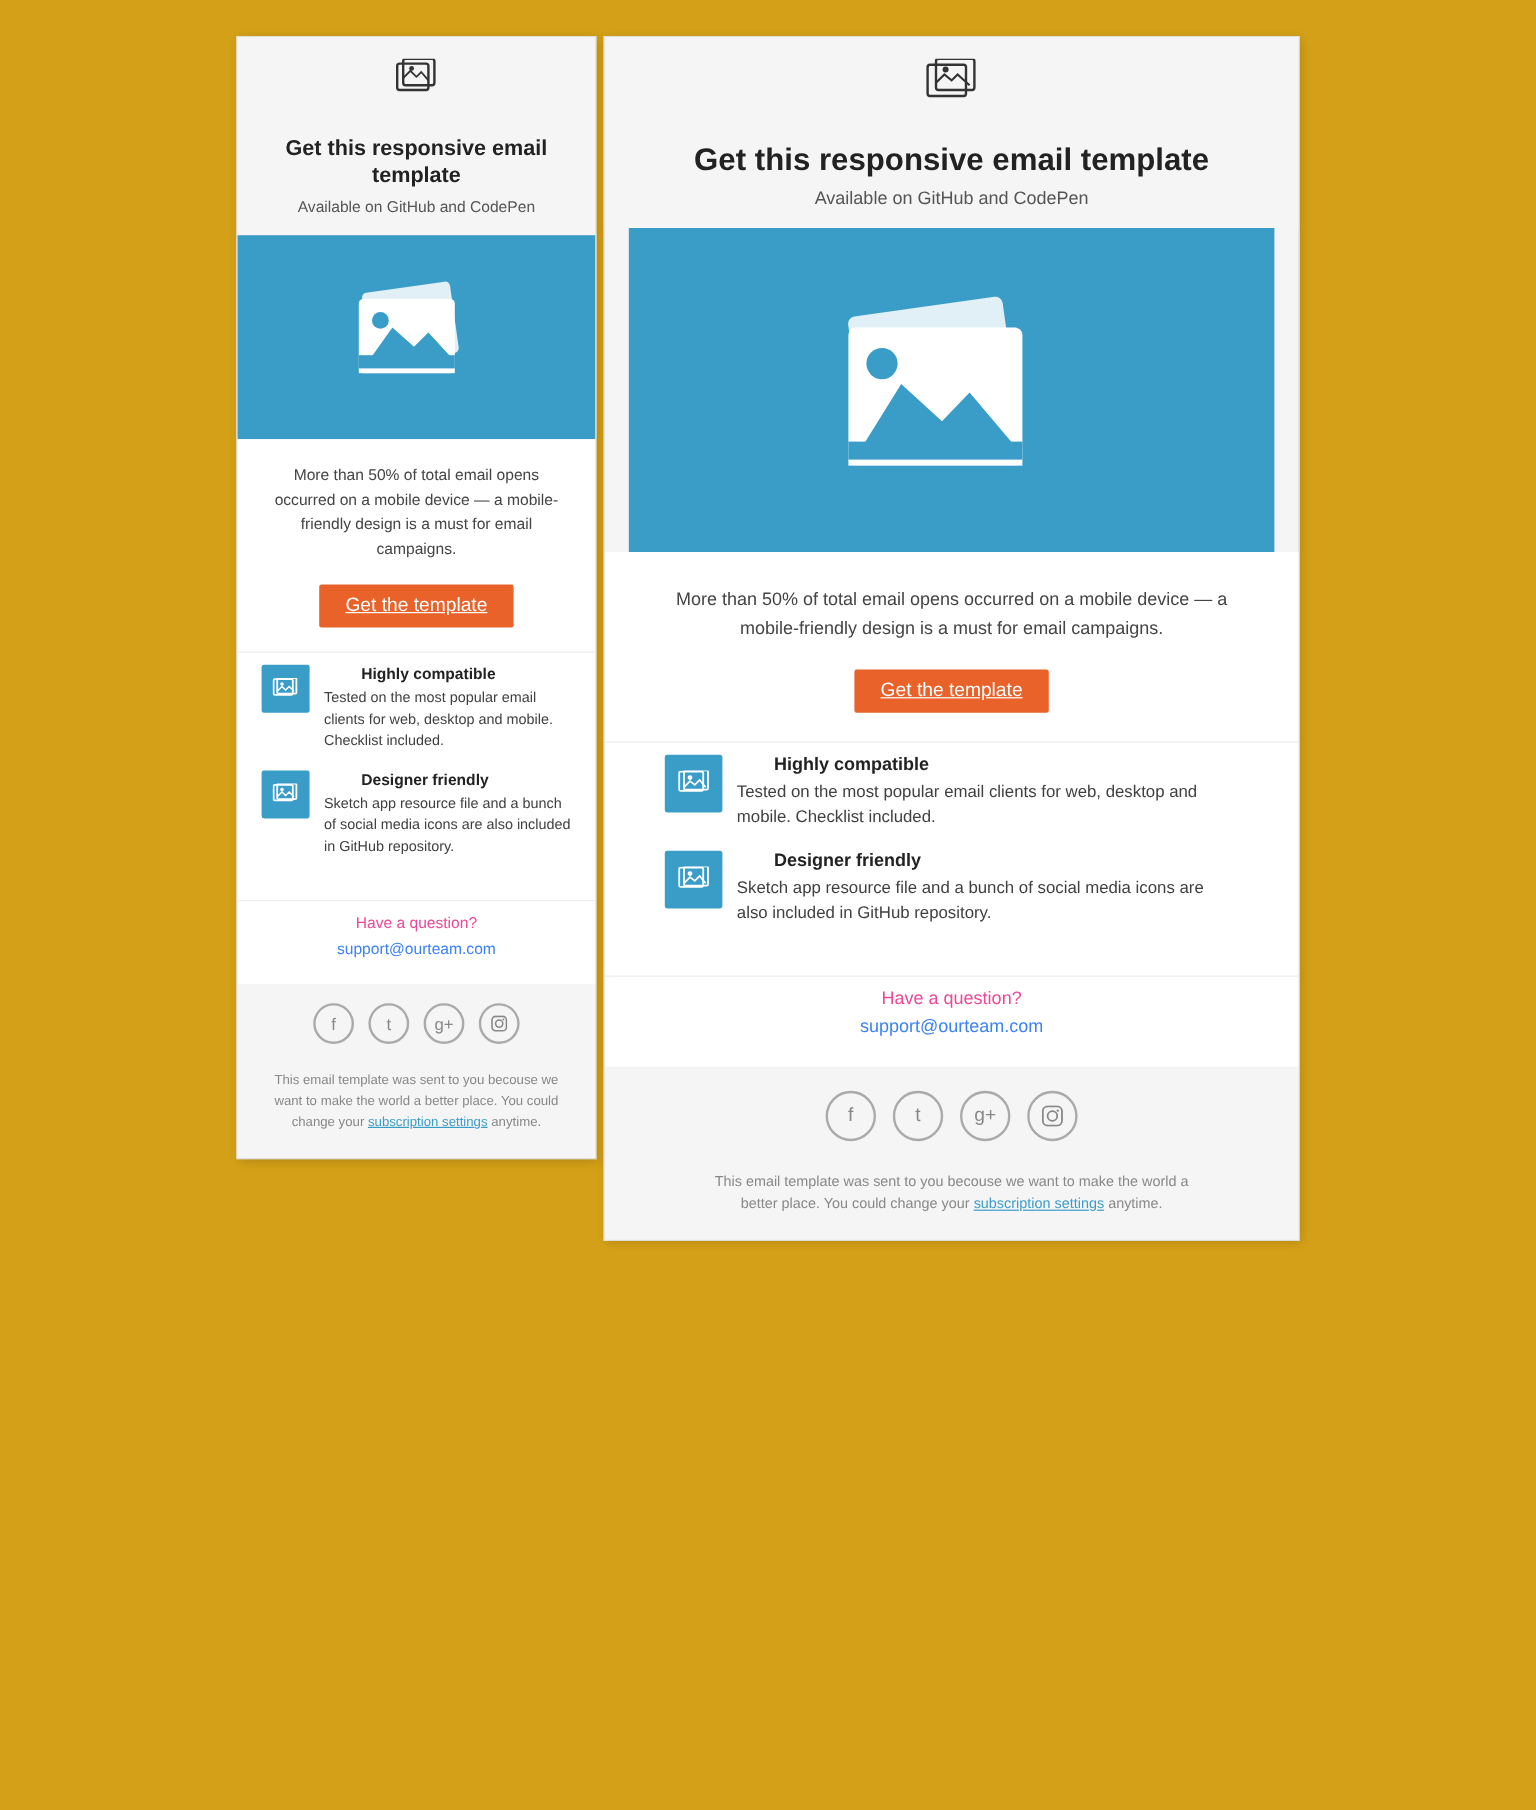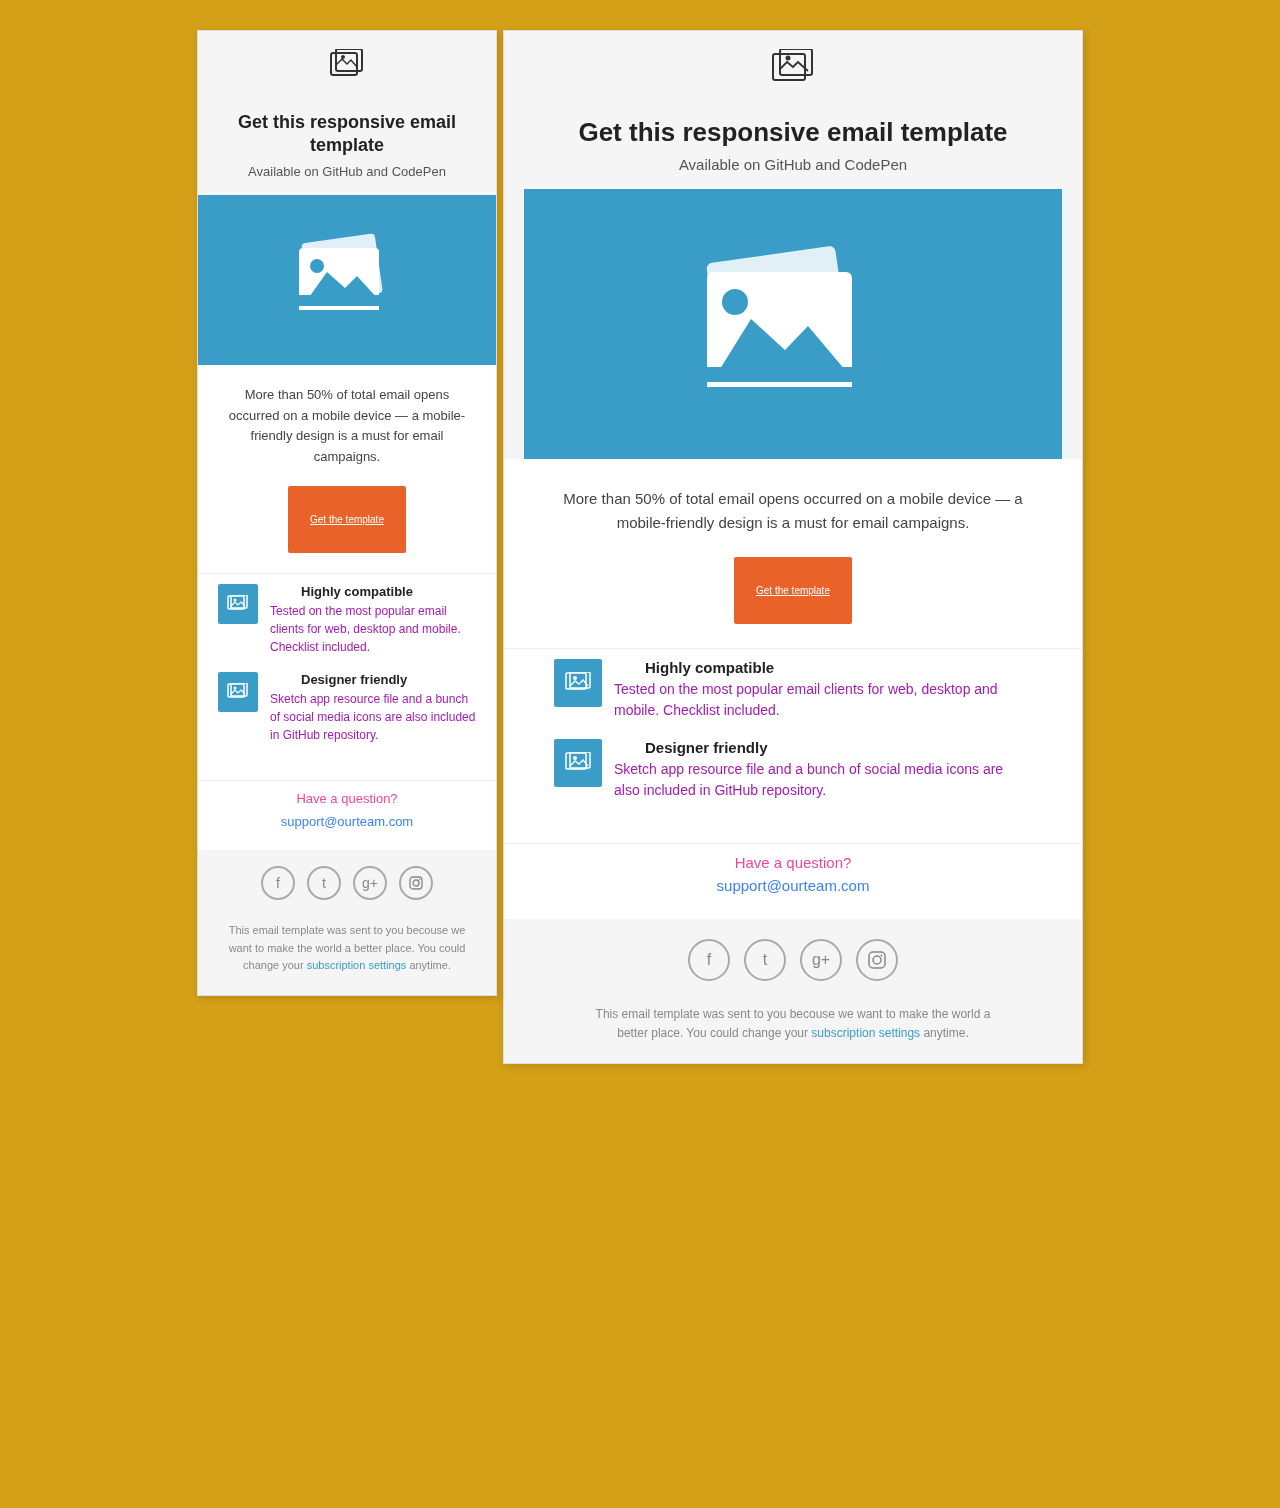--- a/index.html
+++ b/index.html
@@ -80,22 +80,22 @@
       line-height: 1.6;
       font-family: Arial, sans-serif;
       margin-bottom: 18px;
     }
 
     .btn-get-template {
       display: inline-block;
       background: #e8622a;
       color: #fff;
       text-decoration: underline;
-      padding: 28px 22px;
-      font-size: 10px;
+      padding: 9px 22px;
+      font-size: 16px;
       font-family: Arial, sans-serif;
       cursor: pointer;
       border: none;
       border-radius: 2px;
     }
 
     .mobile-card .features-section {
       background: #fff;
       padding: 10px 20px 20px;
       border-top: 1px solid #eee;
@@ -123,21 +123,21 @@
       font-size: 13px;
       font-weight: bold;
       color: #222;
       font-family: Arial, sans-serif;
       margin-bottom: 3px;
       padding-left: 31px;
     }
 
     .feature-text p {
       font-size: 12px;
-      color: #a21caf;
+      color: #404040;
       font-family: Arial, sans-serif;
       line-height: 1.5;
     }
 
     .mobile-card .contact-section {
       background: #fff;
       padding: 10px 20px 20px;
       text-align: center;
       border-top: 1px solid #eee;
     }
@@ -185,20 +185,21 @@
 
     .footer-section .footer-text {
       font-size: 11px;
       color: #888;
       font-family: Arial, sans-serif;
       line-height: 1.6;
     }
 
     .footer-section .sub-link {
       color: #3a9dc8;
+      text-decoration: underline;
       font-size: 11px;
       font-family: Arial, sans-serif;
     }
 
     
     .desktop-card {
       width: 580px;
       background: #f5f5f5;
       border: 1px solid #ddd;
       box-shadow: 2px 2px 8px rgba(0,0,0,0.15);

